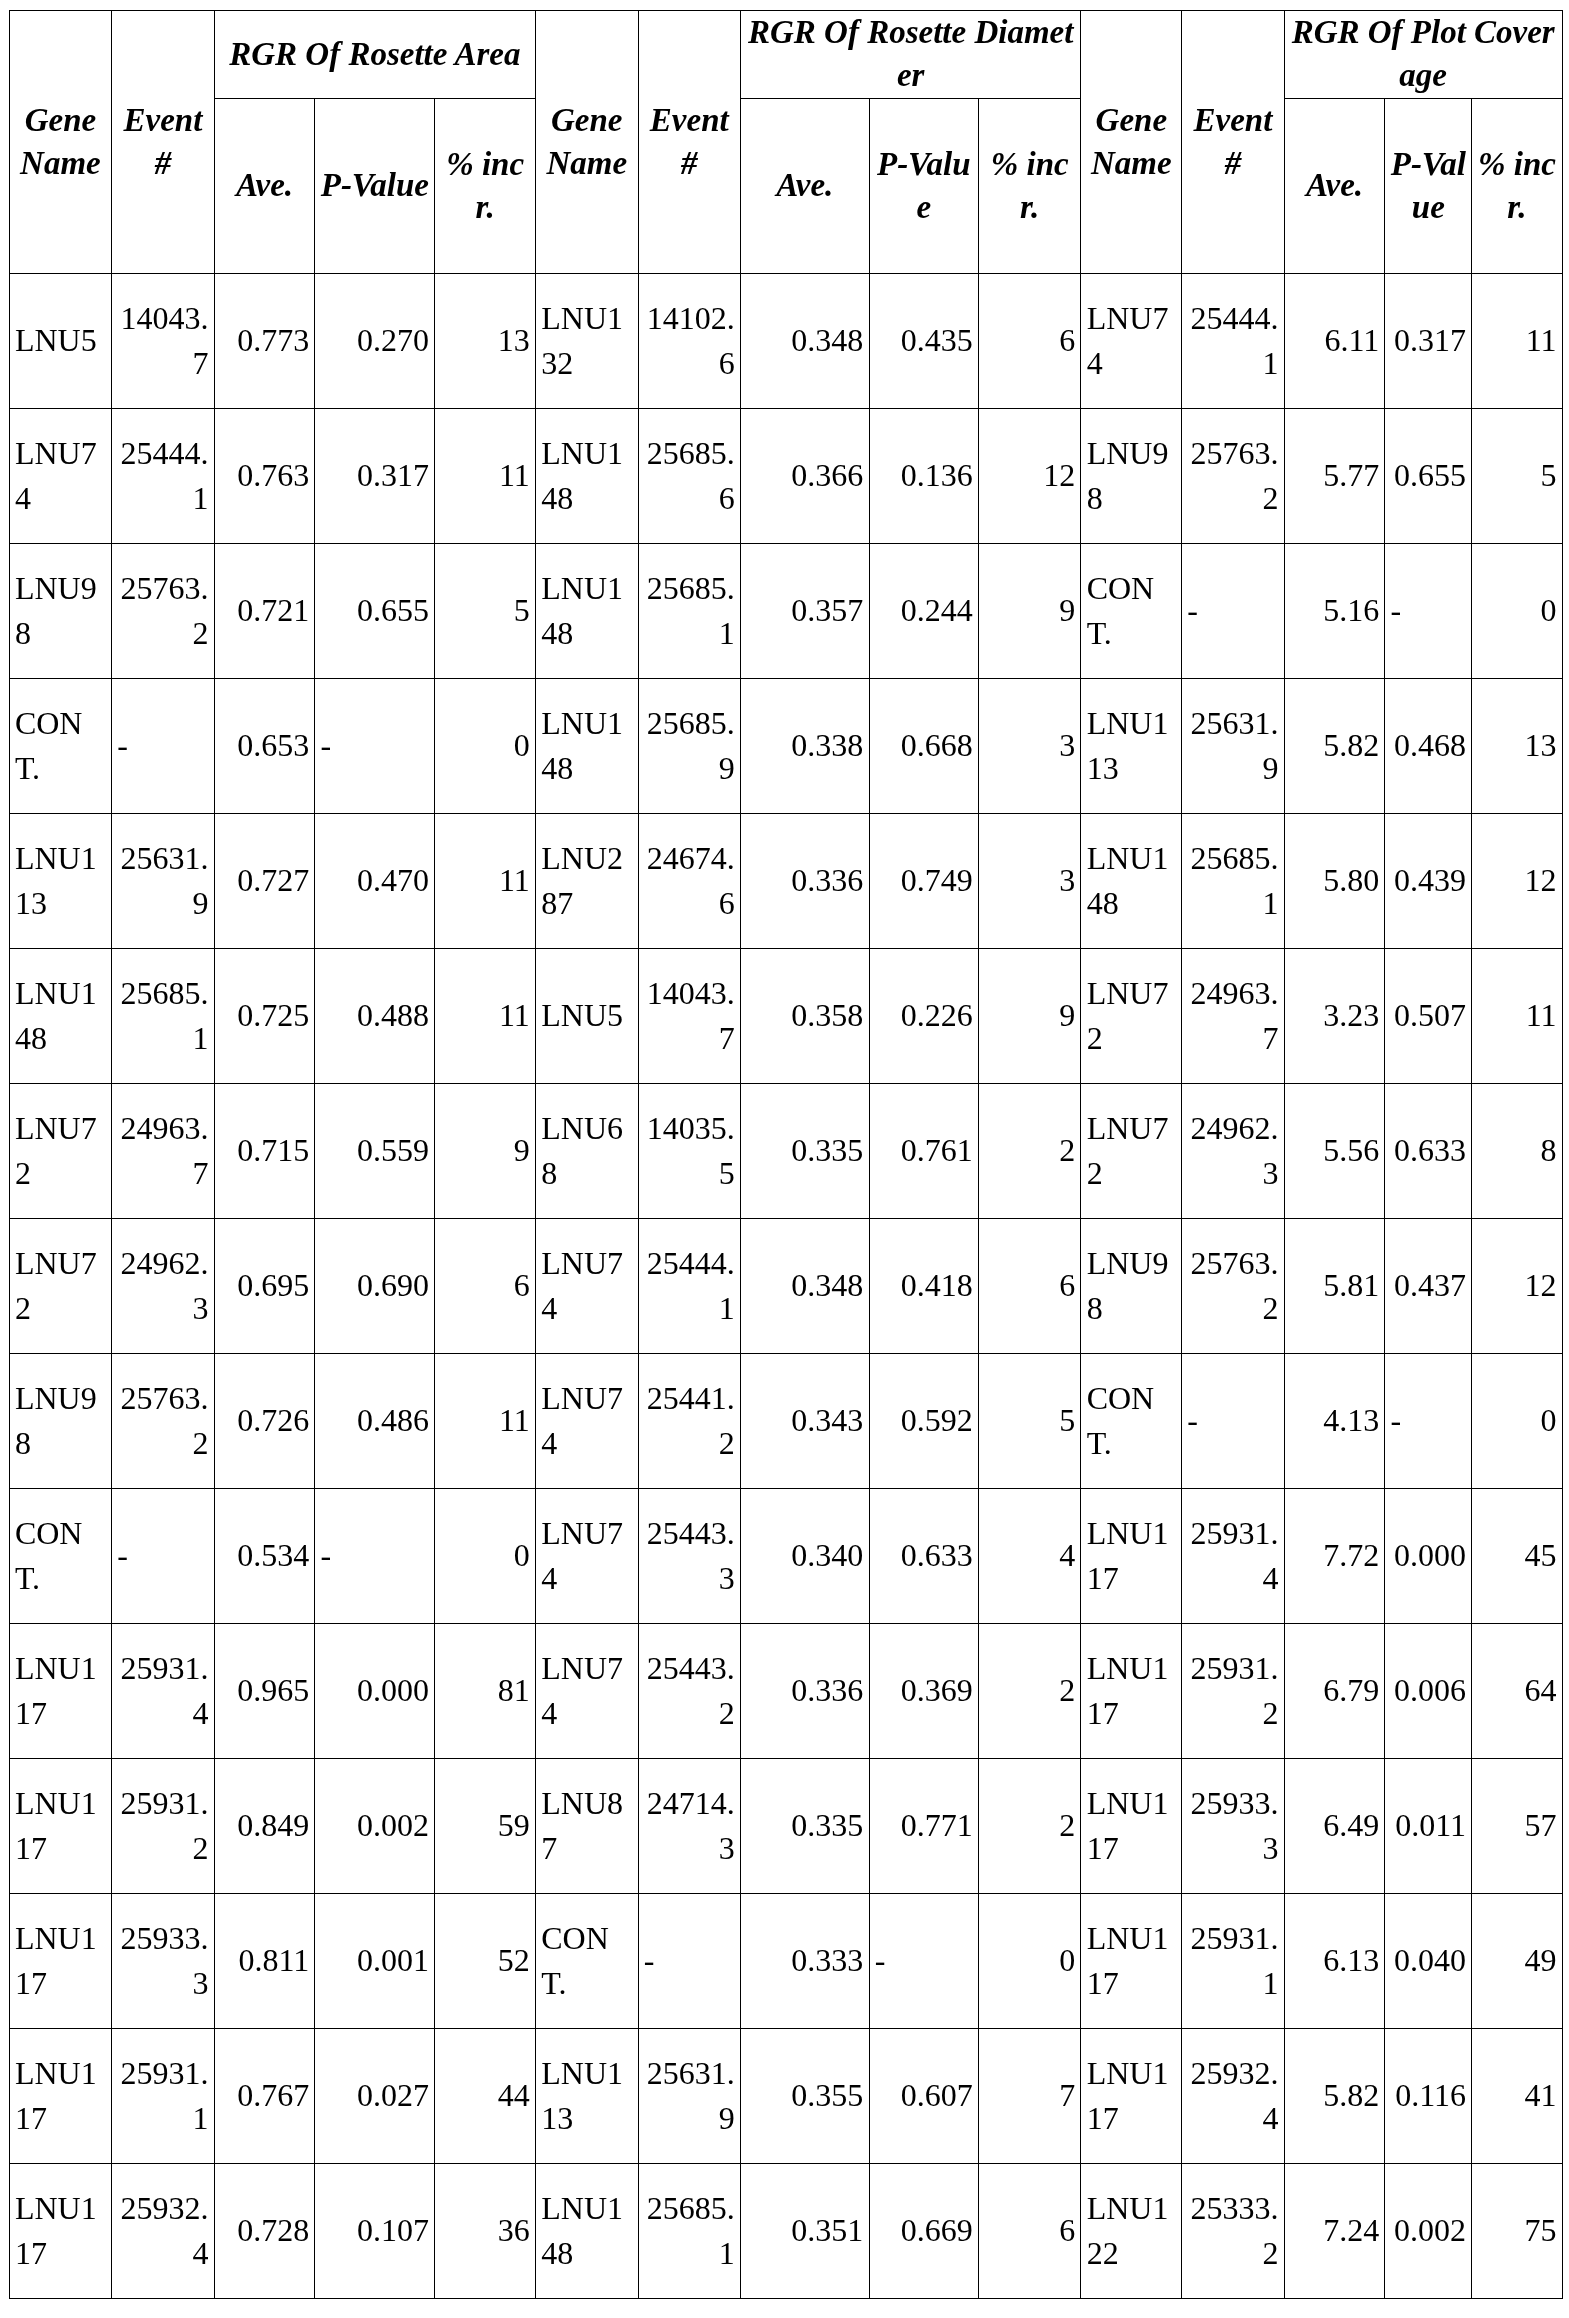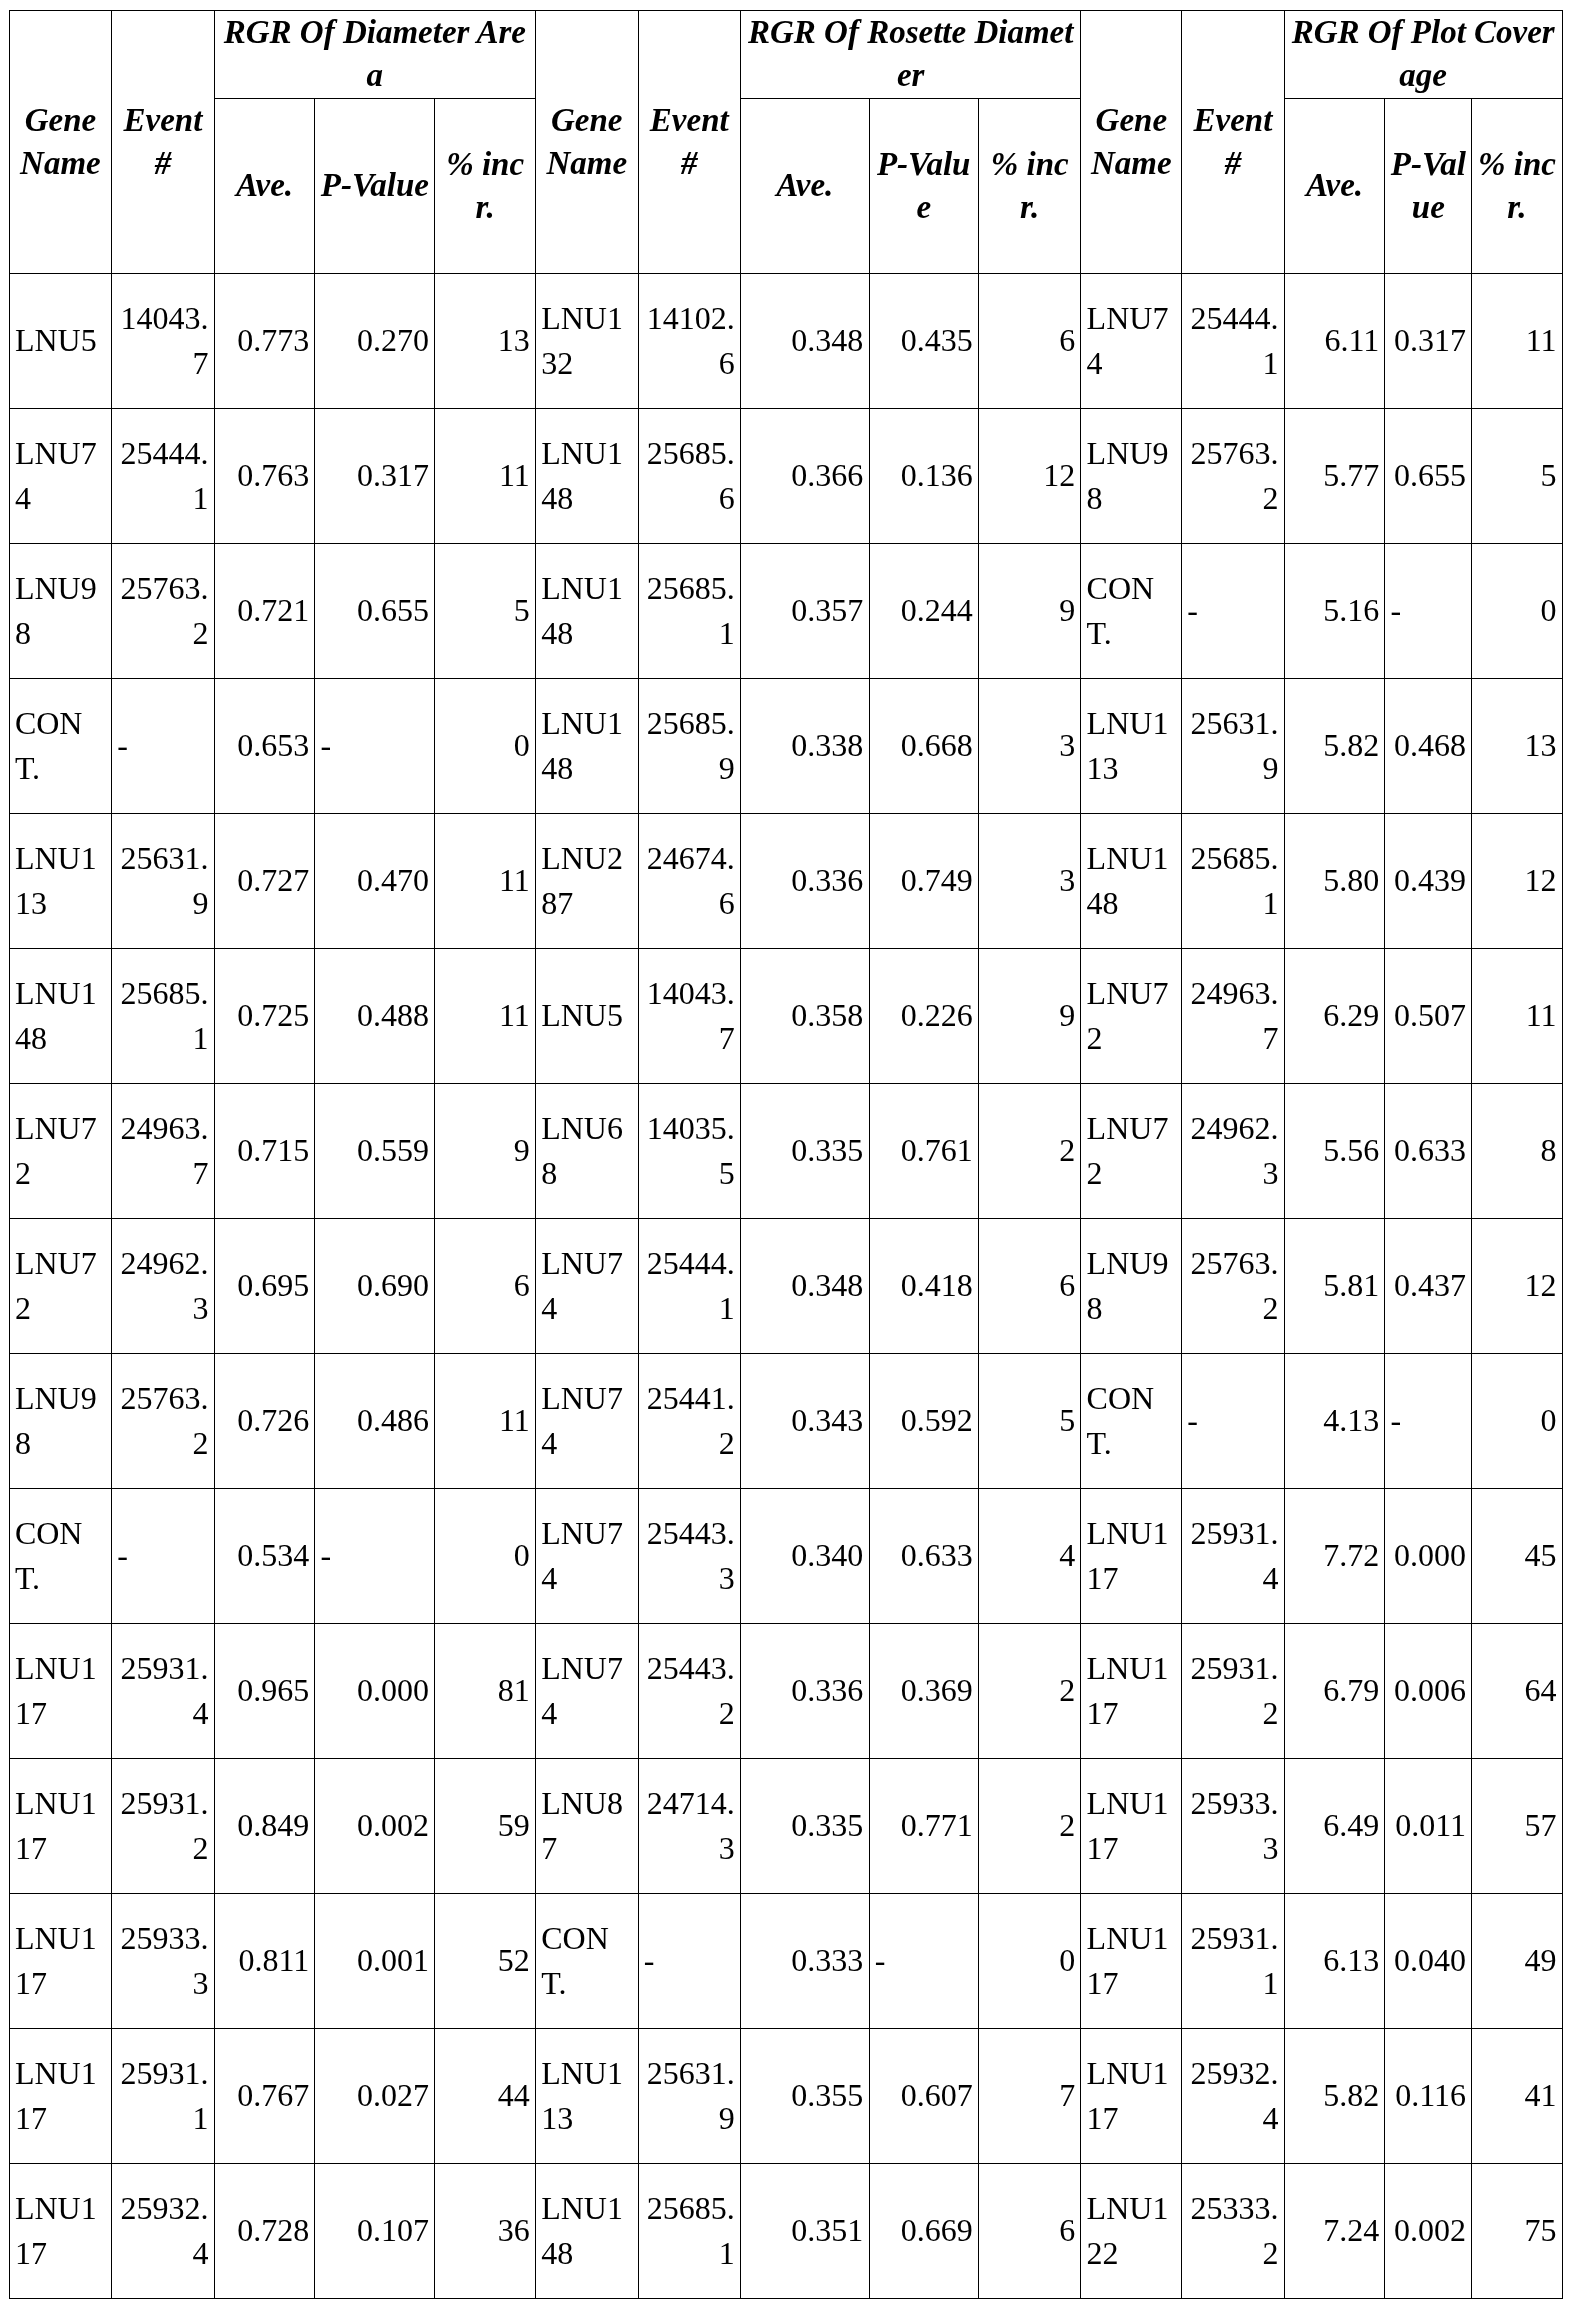--- a/index.html
+++ b/index.html
@@ -48,21 +48,21 @@
     <col style="width:58px">
       <col style="width:59px">
       <col style="width:58px">
       <col style="width:50px">
       <col style="width:52px">
   </colgroup>
   <thead>
     <tr class="h1">
       <th rowspan="2">Gene Name</th>
       <th rowspan="2">Event #</th>
-      <th colspan="3" class="group">RGR Of Diameter Area</th>
+      <th colspan="3" class="group">RGR Of Rosette Area</th>
       <th rowspan="2">Gene Name</th>
       <th rowspan="2">Event #</th>
       <th colspan="3" class="group">RGR Of Rosette Diameter</th>
       <th rowspan="2">Gene Name</th>
       <th rowspan="2">Event #</th>
       <th colspan="3" class="group">RGR Of Plot Coverage</th>
     </tr>
     <tr class="h2">
       <th>Ave.</th>
       <th>P-Value</th>
@@ -167,21 +167,21 @@
         <td class="num">0.725</td>
         <td class="num">0.488</td>
         <td class="num">11</td>
         <td class="gene">LNU5</td>
         <td class="num">14043.7</td>
         <td class="num">0.358</td>
         <td class="num">0.226</td>
         <td class="num">9</td>
         <td class="gene">LNU72</td>
         <td class="num">24963.7</td>
-        <td class="num">6.29</td>
+        <td class="num">3.23</td>
         <td class="num">0.507</td>
         <td class="num">11</td>
       </tr>
       <tr>
         <td class="gene">LNU72</td>
         <td class="num">24963.7</td>
         <td class="num">0.715</td>
         <td class="num">0.559</td>
         <td class="num">9</td>
         <td class="gene">LNU68</td>

